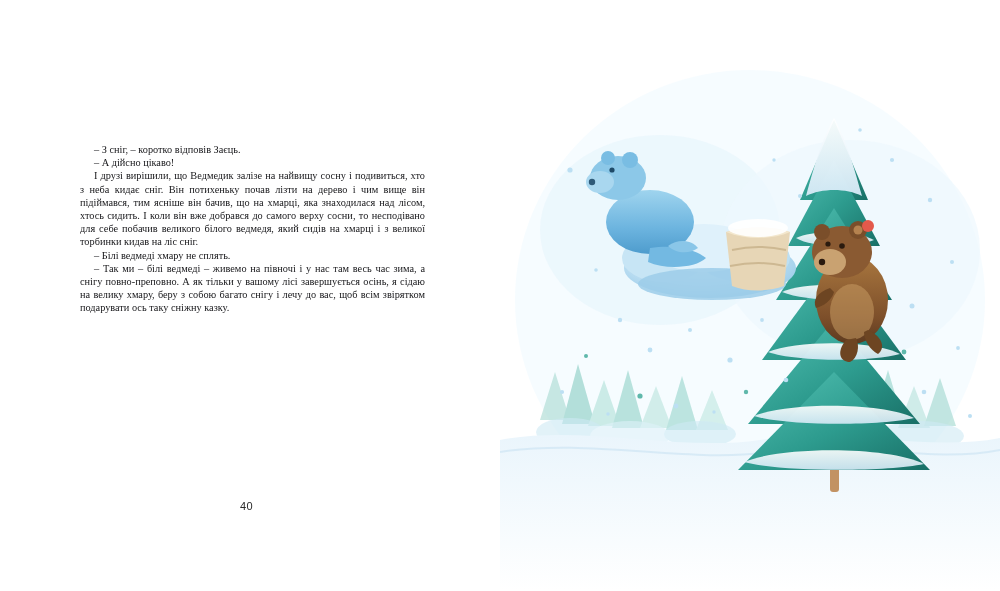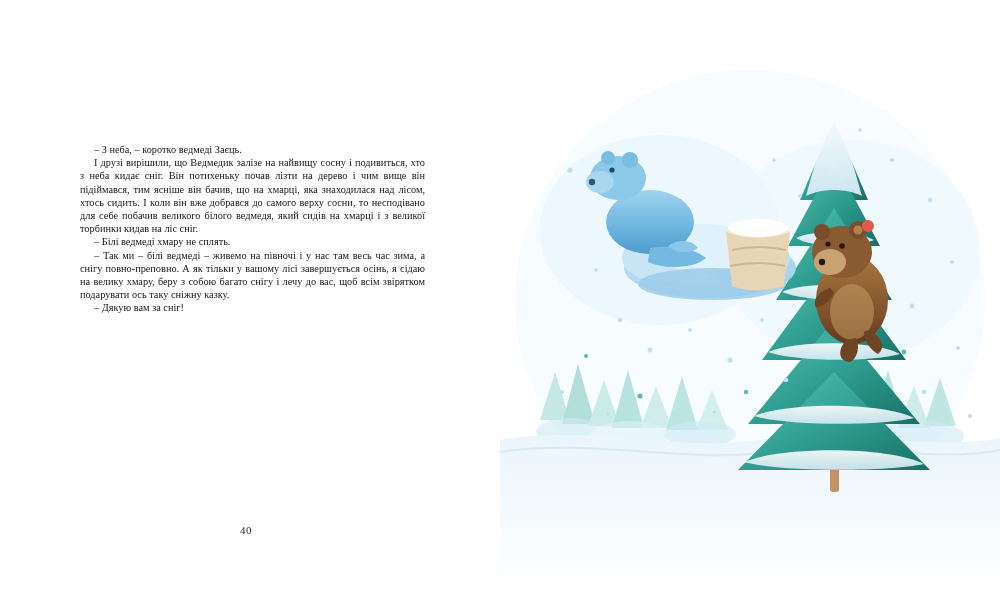--- a/index.html
+++ b/index.html
@@ -37,22 +37,22 @@
     text-indent: 14px;
     color: #17171a;
     hyphens: manual;
   }
   .para.dialog {
     text-indent: 14px;
   }
   .page-number {
     position: absolute;
     left: 240px;
-    top: 524px;
-    font-family: Liberation Serif, serif;
+    top: 500px;
+    font-family: Liberation Sans, sans-serif;
     font-size: 11px;
     color: #2a2a2a;
     letter-spacing: 0.5px;
   }
 
   
   .watermark {
     position: absolute;
     right: 28px;
     bottom: 22px;
@@ -74,25 +74,25 @@
   .illustration svg {
     display: block;
   }
 </style>
 </head>
 <body>
 
 <div class="page">
 
   <div class="text-column">
-    <p class="para dialog">– З неба, – коротко ведмеді Заєць.</p>
+    <p class="para dialog">– З сніг, – коротко відповів Заєць.</p>
+    <p class="para dialog">– А дійсно цікаво!</p>
     <p class="para">І друзі вирішили, що Ведмедик залізе на найвищу сосну і подивиться, хто з неба кидає сніг. Він потихеньку почав лізти на дерево і чим вище він підіймався, тим ясніше він бачив, що на хмарці, яка знаходилася над лісом, хтось сидить. І коли він вже добрався до самого верху сосни, то несподівано для себе побачив великого білого ведмедя, який сидів на хмарці і з великої торбинки кидав на ліс сніг.</p>
     <p class="para dialog">– Білі ведмеді хмару не сплять.</p>
     <p class="para dialog">– Так ми – білі ведмеді – живемо на півночі і у нас там весь час зима, а снігу повно-преповно. А як тільки у вашому лісі завершується осінь, я сідаю на велику хмару, беру з собою багато снігу і лечу до вас, щоб всім звірятком подарувати ось таку сніжну казку.</p>
-    <p class="para dialog">– Дякую вам за сніг!</p>
   </div>
 
   <div class="page-number">40</div>
 
   <div class="watermark">© KHARLAMOVA.COM</div>
 
   <div class="illustration">
     <svg width="500" height="591" viewBox="0 0 500 591" xmlns="http://www.w3.org/2000/svg">
       <defs>
         <radialGradient id="cloudGrad" cx="45%" cy="40%" r="70%">

